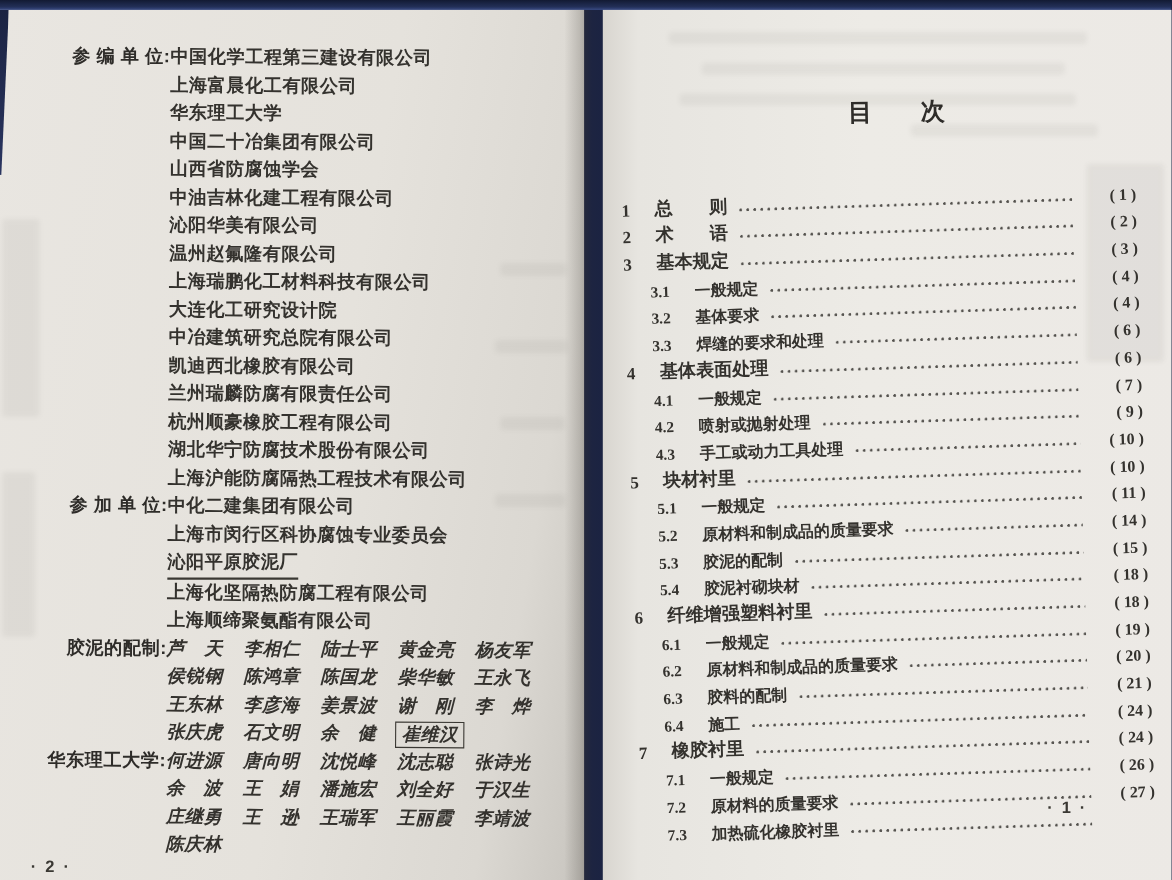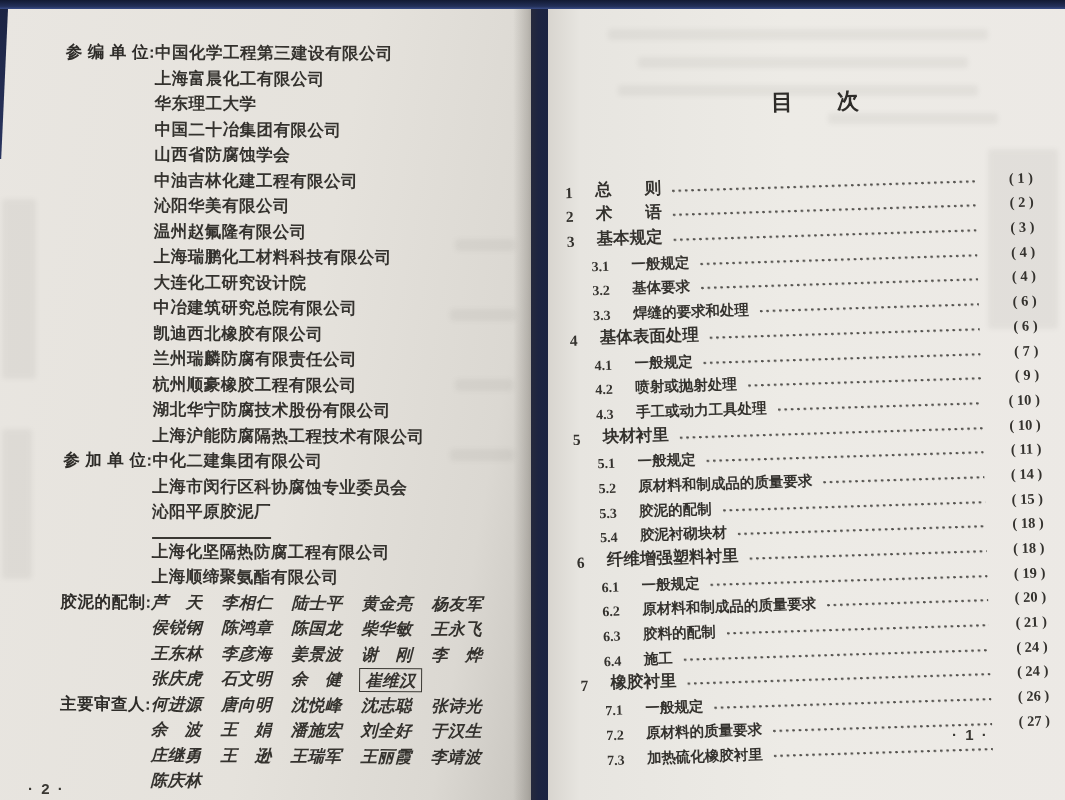--- a/index.html
+++ b/index.html
@@ -41,21 +41,21 @@
   .left-content{
     position:absolute;left:40px;top:30px;width:470px;
     transform:rotate(.35deg);transform-origin:0 0;
     font-size:16.5px;font-weight:700;line-height:25.5px;letter-spacing:.5px;
   }
   .section-row{display:flex;align-items:flex-start;}
   .sec-label{width:115px;flex:0 0 115px;white-space:pre;text-align:right;color:#2e2c29;}
   .sec-items{flex:1;}
   .org-item{white-space:nowrap;}
   .underlined{
-    display:inline-block;border-bottom:2px solid #3a3833;padding-bottom:12px;
+    display:inline-block;border-bottom:2px solid #3a3833;padding-bottom:0px;
     transform:rotate(-.4deg);
   }
   .name-group{display:flex;align-items:flex-start;}
   .name-row{display:flex;}
   .name{display:inline-block;width:70px;white-space:pre;font-style:italic;}
   .name.boxed{
     width:auto;border:1.6px solid #3a3833;padding:0 5px;margin-left:-2px;
     line-height:22px;align-self:center;
   }
   .page-num-left{
@@ -174,21 +174,21 @@
               </div>
               <div class="name-row">
                 <span class="name">张庆虎</span>
                 <span class="name">石文明</span>
                 <span class="name">余　健</span>
                 <span class="name boxed">崔维汉</span>
               </div>
             </div>
           </div>
           <div class="name-group">
-            <div class="sec-label">主要审查人:</div>
+            <div class="sec-label">华东理工大学:</div>
             <div class="sec-items">
               <div class="name-row">
                 <span class="name">何进源</span>
                 <span class="name">唐向明</span>
                 <span class="name">沈悦峰</span>
                 <span class="name">沈志聪</span>
                 <span class="name">张诗光</span>
               </div>
               <div class="name-row">
                 <span class="name">余　波</span>

